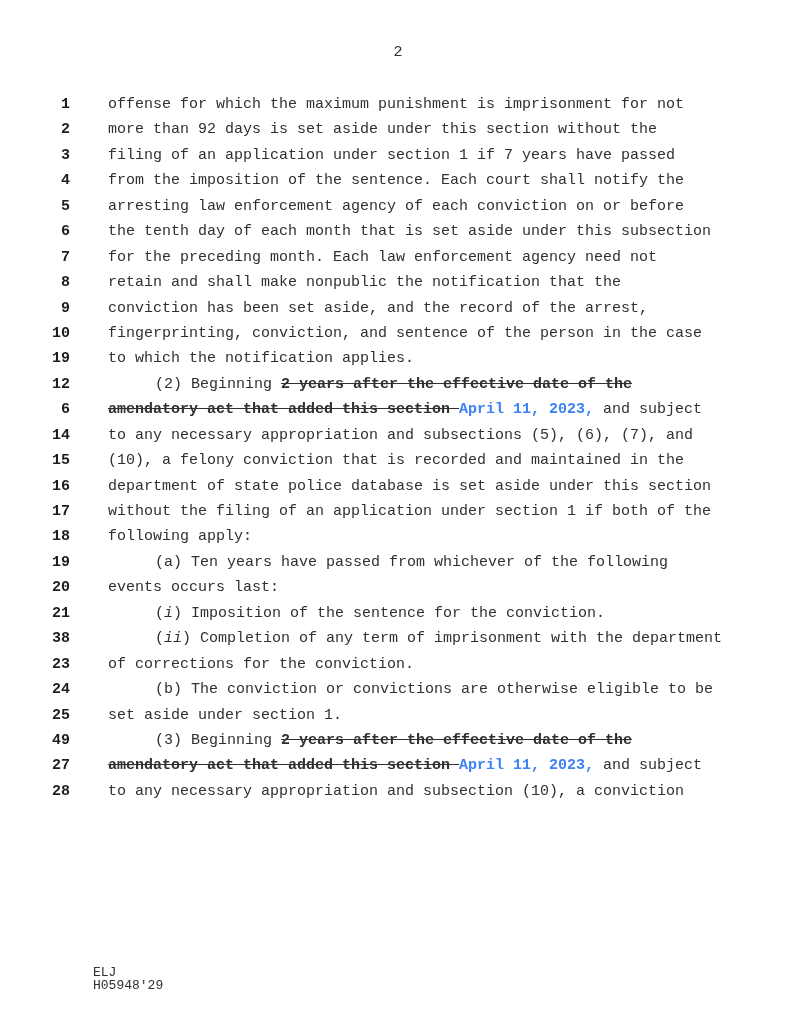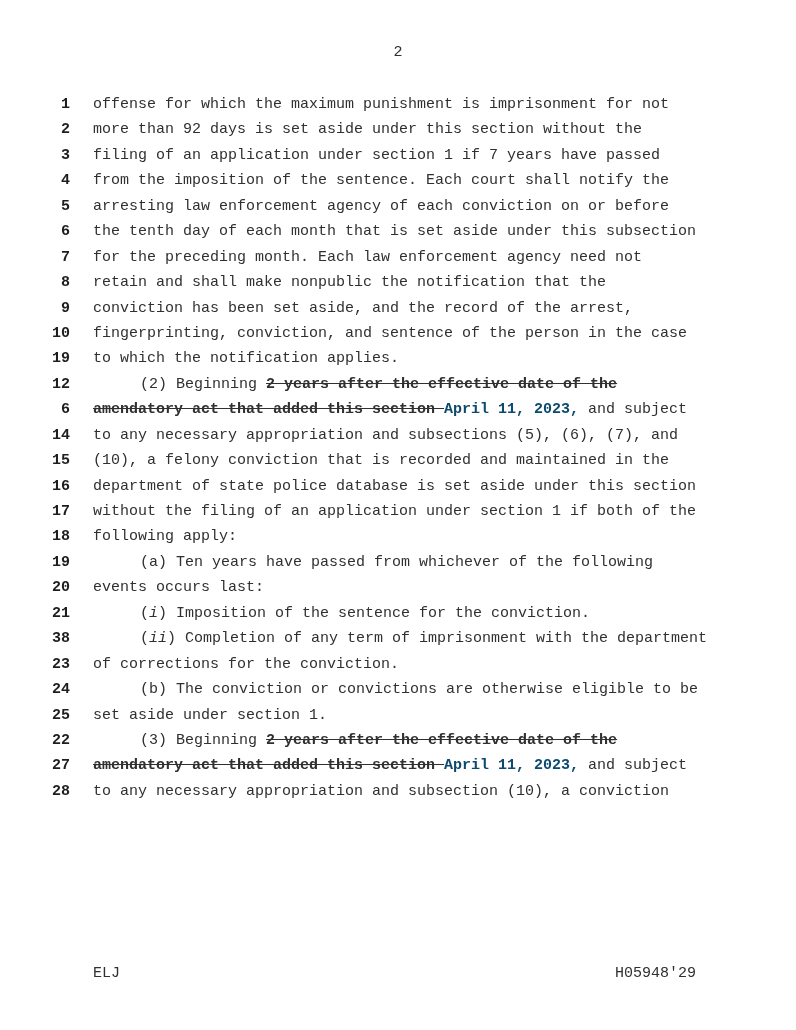--- a/index.html
+++ b/index.html
@@ -34,37 +34,38 @@
     line-height: 25.45px;
     font-size: 15px;
   }
   .line-num {
     flex: 0 0 70px;
     text-align: right;
     font-weight: bold;
     color: #1e1e1e;
   }
   .line-text {
-    margin-left: 23px;
+    margin-left: 38px;
     white-space: pre;
   }
   .line-text.indent { text-indent: 47px; }
   .seg-normal { }
   .seg-strike { text-decoration: line-through; font-weight: bold; }
-  .seg-bold { font-weight: bold; color: #0c4a6e; }
+  .seg-bold { font-weight: bold; color: #3b82f6; }
   .seg-italic { font-style: italic; }
   .footer {
     position: absolute;
     top: 966px;
     left: 93px;
     width: 603px;
     display: flex;
     justify-content: space-between;
-    font-size: 15px;
+    font-size: 13px;
     line-height: 1;
+    flex-direction: column;
   }
 </style>
 </head>
 <body>
 
 <div class="page">
   <div class="page-number">2</div>
   <div class="content">
       <div class="line-row">
         <span class="line-num">1</span>
@@ -160,21 +161,21 @@
       </div>
       <div class="line-row">
         <span class="line-num">24</span>
         <span class="line-text indent"><span class="seg-normal">(b) The conviction or convictions are otherwise eligible to be</span></span>
       </div>
       <div class="line-row">
         <span class="line-num">25</span>
         <span class="line-text"><span class="seg-normal">set aside under section 1.</span></span>
       </div>
       <div class="line-row">
-        <span class="line-num">22</span>
+        <span class="line-num">49</span>
         <span class="line-text indent"><span class="seg-normal">(3) Beginning </span><span class="seg-strike">2 years after the effective date of the</span></span>
       </div>
       <div class="line-row">
         <span class="line-num">27</span>
         <span class="line-text"><span class="seg-strike">amendatory act that added this section </span><span class="seg-bold">April 11, 2023,</span><span class="seg-normal"> and subject</span></span>
       </div>
       <div class="line-row">
         <span class="line-num">28</span>
         <span class="line-text"><span class="seg-normal">to any necessary appropriation and subsection (10), a conviction</span></span>
       </div>

